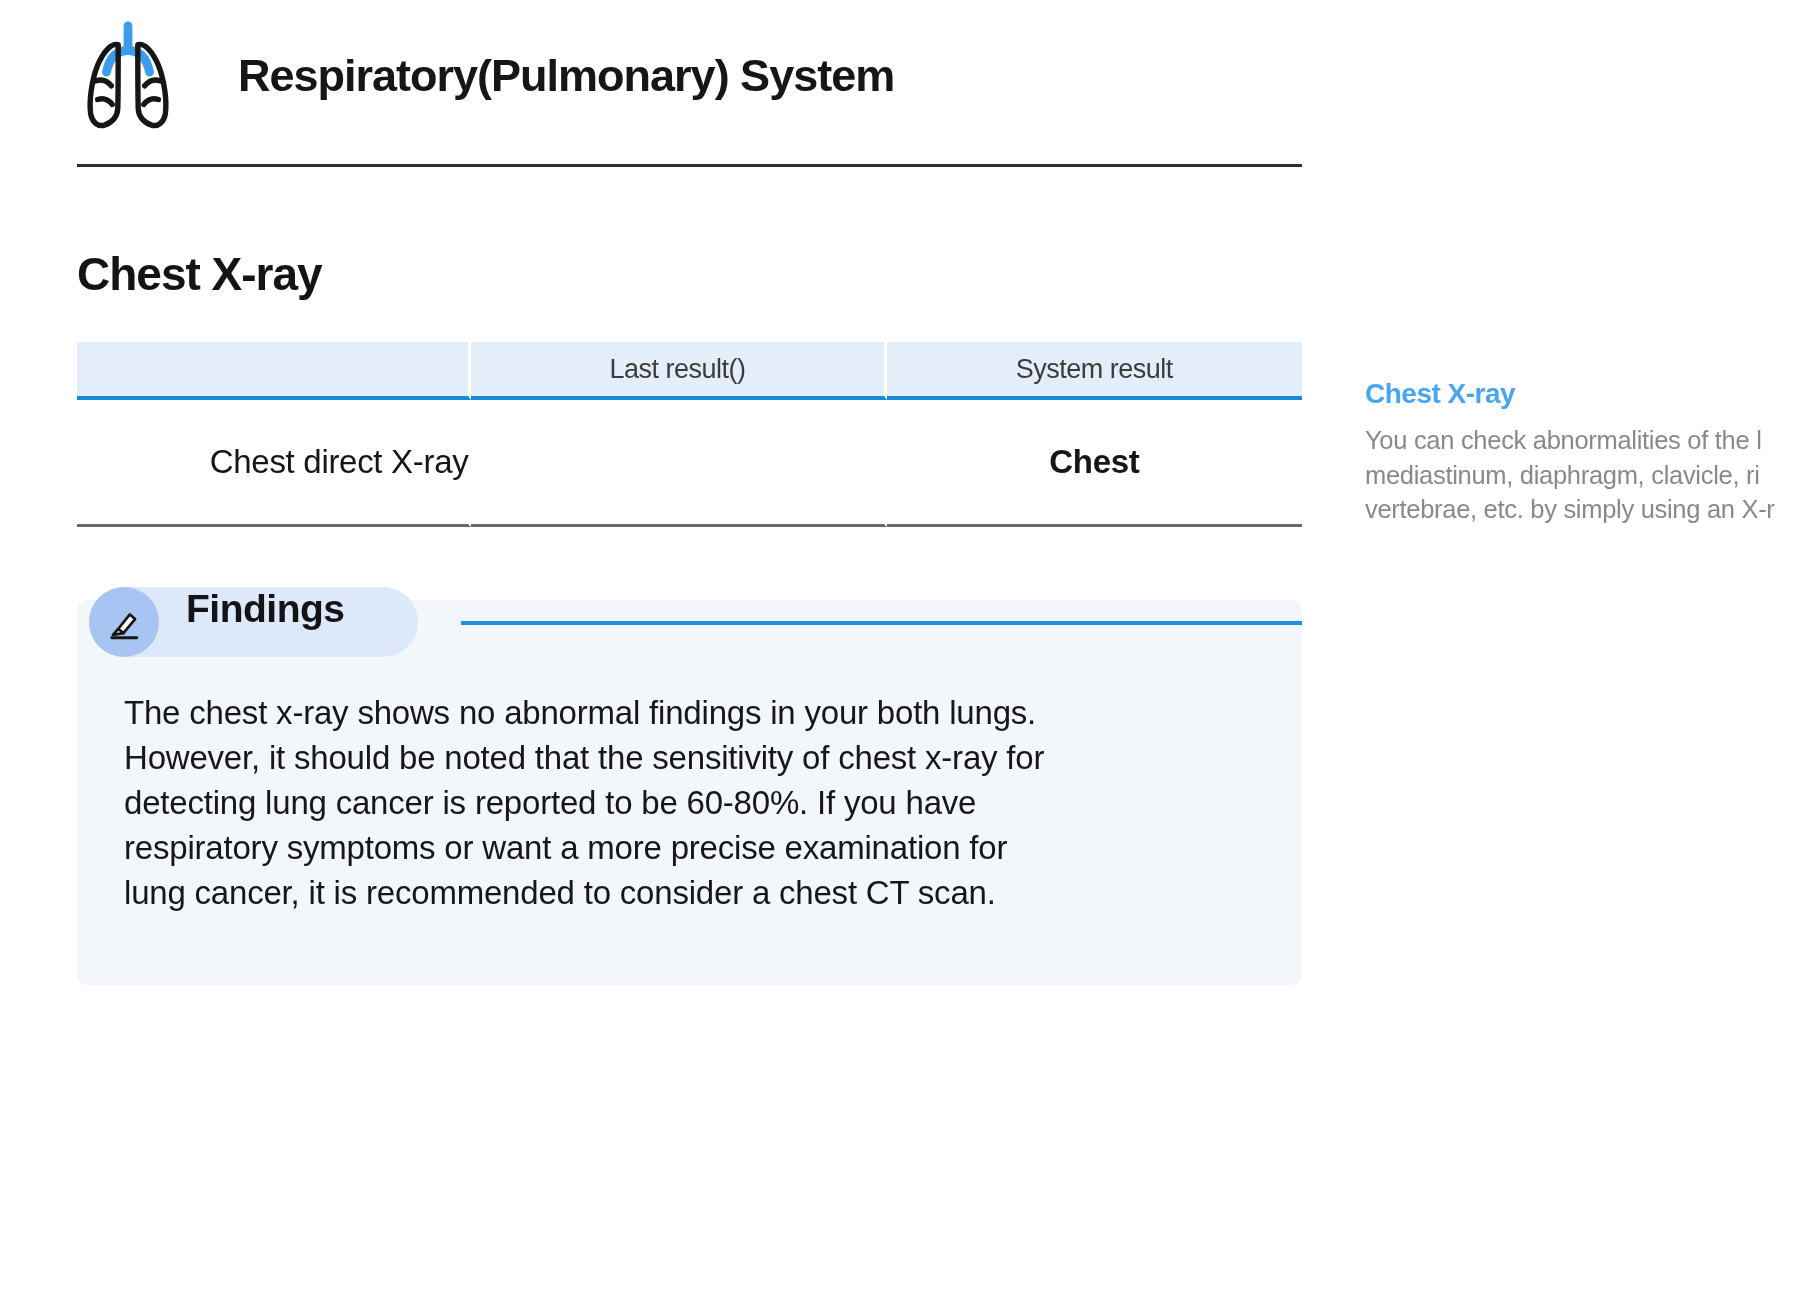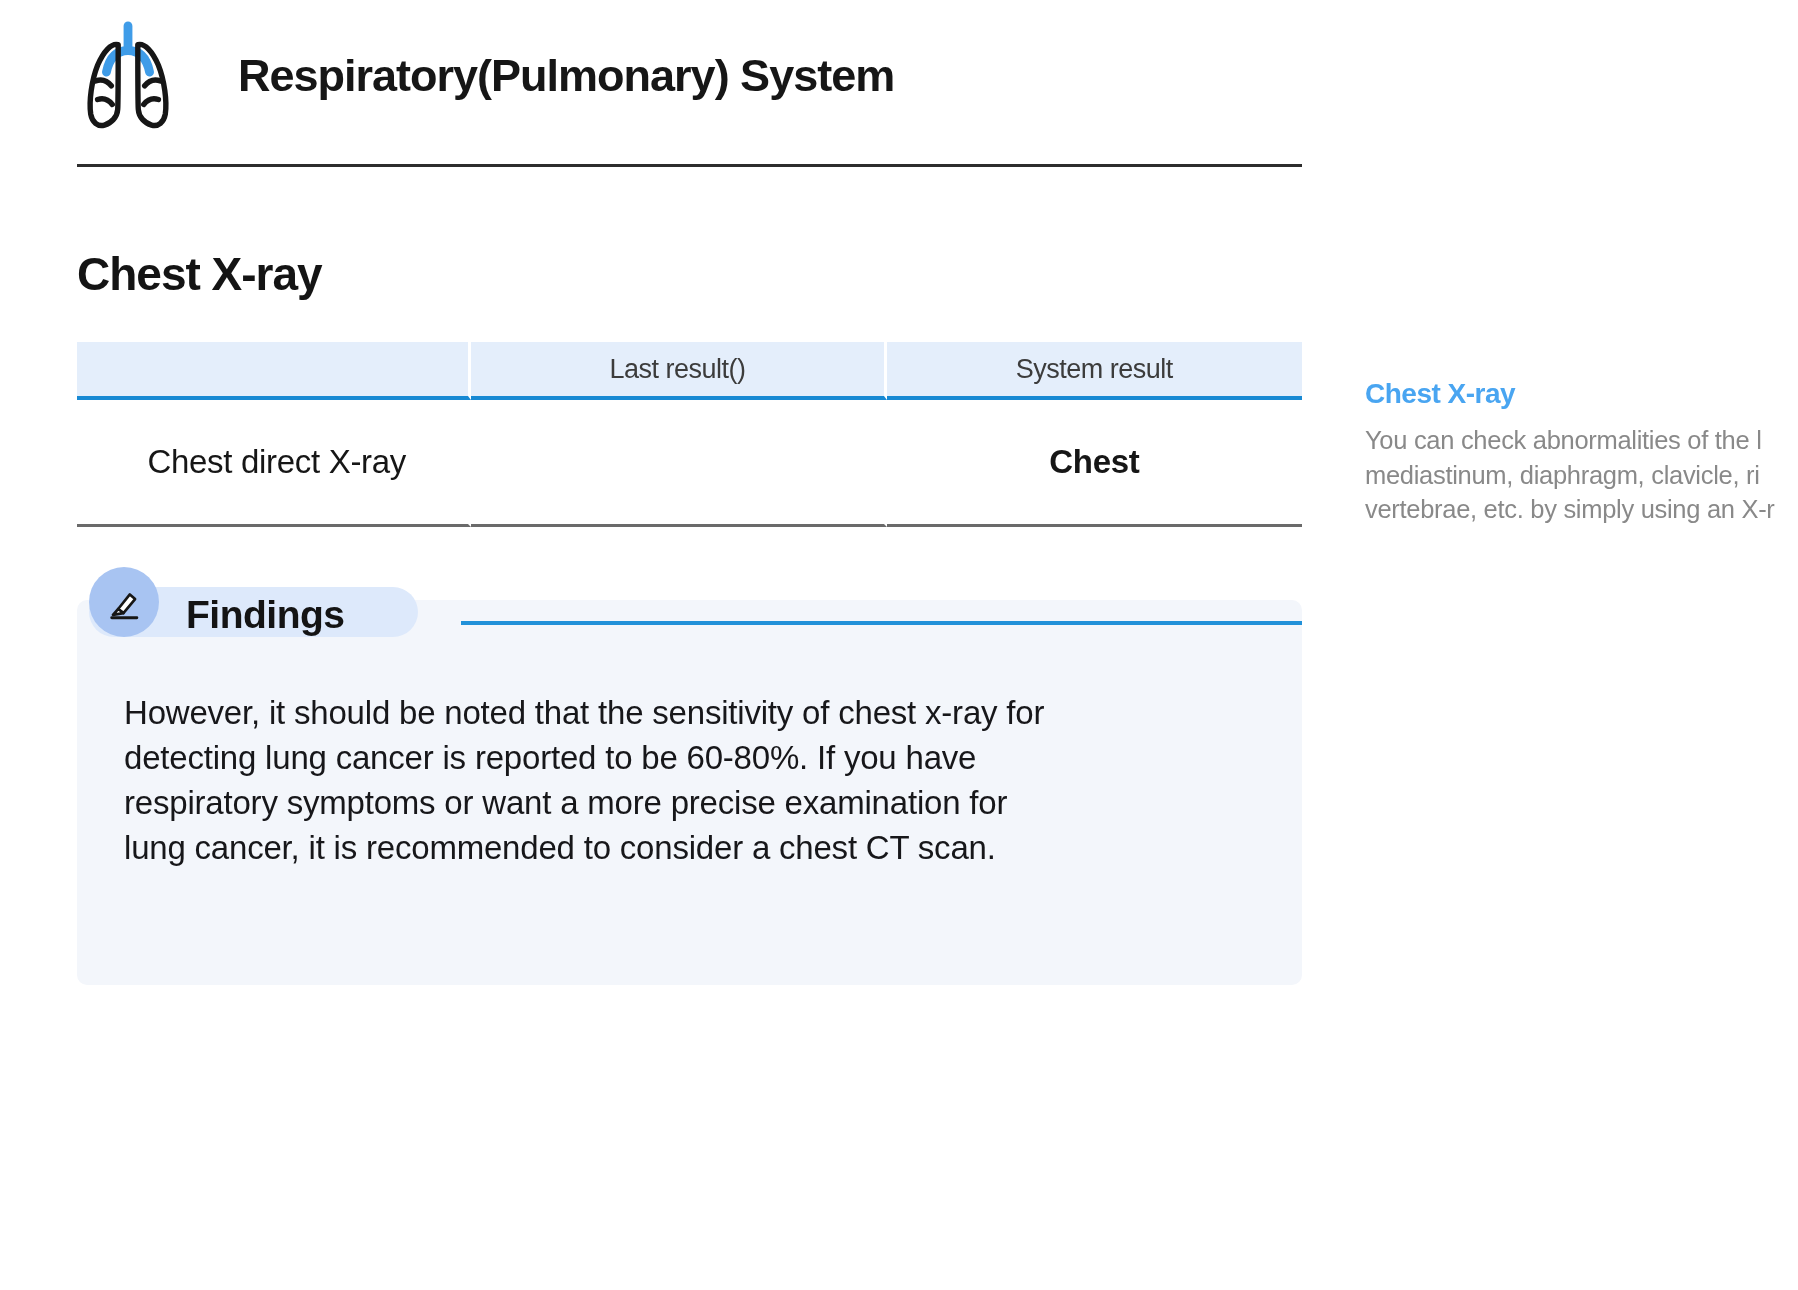--- a/index.html
+++ b/index.html
@@ -38,31 +38,31 @@
     font-size:27px; font-weight:500; color:#3c3c3c; letter-spacing:-0.5px;
     text-align:center; vertical-align:middle;
     border-bottom:4px solid #1789d3;
   }
   table.results th.gap, table.results td.gap { border-right:3px solid #ffffff; }
   table.results td {
     height:127px; vertical-align:middle;
     font-size:33px; letter-spacing:-0.3px; color:#161616;
     border-bottom:3px solid #6a6a6a;
   }
-  td.item-name { text-align:center; padding-left:8px;margin-left:48px; }
+  td.item-name { text-align:right; padding-left:8px;margin-left:48px; }
   td.result-val { text-align:center; font-weight:600; }
 
   
   .findings-box {
     position:absolute; top:600px; left:0; width:100%; height:385px;
     background:#f3f6fb; border-radius:10px;
   }
   .findings-pill {
-    position:absolute; top:-13px; left:12px; height:50px;
-    display:flex; align-items:flex-end;
+    position:absolute; top:-13px; left:12px; height:70px;
+    display:flex; align-items:flex-start;
     background:#dde9fb; border-radius:35px; padding-right:74px;
   }
   .findings-badge {
     width:70px; height:70px; border-radius:50%;
     background:#a8c4f2; display:flex; align-items:center; justify-content:center;
     flex:0 0 auto;
   }
   .findings-label { margin-left:27px; font-size:39px; font-weight:bold; letter-spacing:-0.5px; color:#141414; }
   .findings-line-rule { position:absolute; top:21px; left:384px; right:0; height:4px; background:#2191d9; }
   .findings-text { padding:90px 30px 0 47px; }
@@ -138,20 +138,21 @@
           <g fill="#ffffff" stroke="#161616" stroke-width="4.5" stroke-linejoin="round">
             <path d="M26 48 L46 23 L55 31 L35 55 Z"></path>
             <path d="M17 58 L26 48 L35 55 Z"></path>
           </g>
           <path d="M15 63 L58 63" fill="none" stroke="#161616" stroke-width="5" stroke-linecap="round"></path>
         </svg>
       </div>
       <div class="findings-label">Findings</div>
     </div>
     <div class="findings-text">
+      <div>The chest x-ray shows no abnormal findings in your both lungs.</div>
       <div>However, it should be noted that the sensitivity of chest x-ray for</div>
       <div>detecting lung cancer is reported to be 60-80%. If you have</div>
       <div>respiratory symptoms or want a more precise examination for</div>
       <div>lung cancer, it is recommended to consider a chest CT scan.</div>
     </div>
   </div>
 
 </div>
 
 <div class="side-note">

